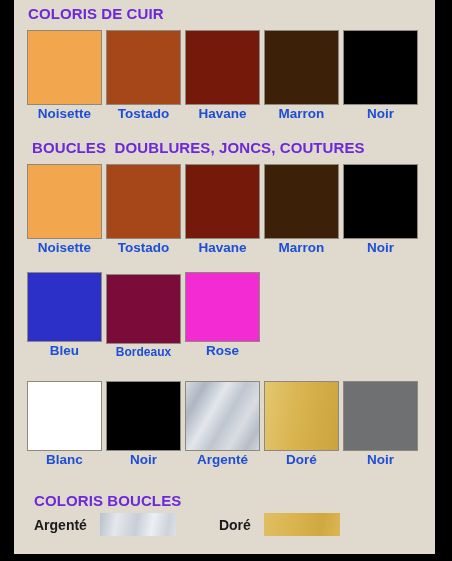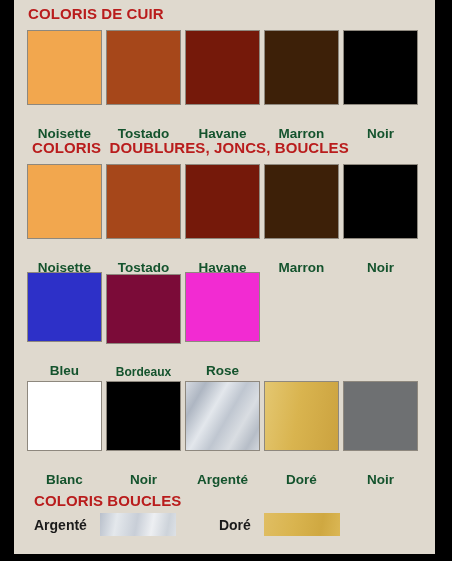--- a/index.html
+++ b/index.html
@@ -32,21 +32,21 @@
     background: #DFD9CE;
     box-sizing: border-box;
   }
 
   
   .section-header {
     font-family: "Liberation Sans", sans-serif;
     font-weight: bold;
     font-size: 15px;
     letter-spacing: 0.1px;
-    color: #b91c1c;
+    color: #6d28d9;
     white-space: pre;
   }
 
   .hdr-cuir      { position: absolute; left: 14px; top: 5px; }
   .hdr-doublures { position: absolute; left: 18px; top: 139px; }
   .hdr-boucles   { position: absolute; left: 20px; top: 492px; }
 
   
   .swatch-row {
     position: absolute;
@@ -74,22 +74,22 @@
     border: 1px solid #8E887E;
     box-sizing: border-box;
   }
   .row-3 .swatch-chip,
   .row-4 .swatch-chip { height: 70px; }
 
   .swatch-label {
     font-family: "Liberation Sans", sans-serif;
     font-weight: bold;
     font-size: 13.5px;
-    color: #14532d;
-    margin-top: 22px;
+    color: #1d4ed8;
+    margin-top: 2px;
     text-align: center;
     white-space: nowrap;
     line-height: 1;
   }
   .swatch-label.narrow { font-size: 12px; }
 
   
   #boucles-row {
     position: absolute;
     left: 20px;
@@ -140,21 +140,21 @@
       <div class="swatch-cell">
         <div class="swatch-chip" style="background:#3D2008"></div>
         <div class="swatch-label">Marron</div>
       </div>
       <div class="swatch-cell">
         <div class="swatch-chip" style="background:#000000"></div>
         <div class="swatch-label">Noir</div>
       </div>
     </div>
 
-    <div class="section-header hdr-doublures">COLORIS  DOUBLURES, JONCS, BOUCLES</div>
+    <div class="section-header hdr-doublures">BOUCLES  DOUBLURES, JONCS, COUTURES</div>
 
     <div class="swatch-row row-2">
       <div class="swatch-cell">
         <div class="swatch-chip" style="background:#F2A74E"></div>
         <div class="swatch-label">Noisette</div>
       </div>
       <div class="swatch-cell">
         <div class="swatch-chip" style="background:#A6471A"></div>
         <div class="swatch-label">Tostado</div>
       </div>

